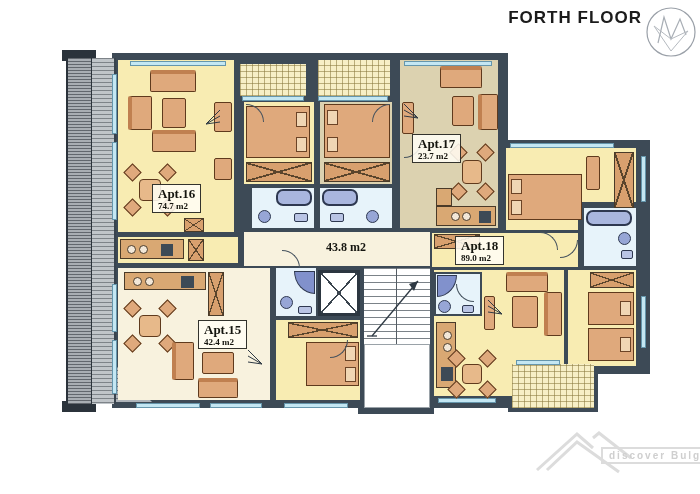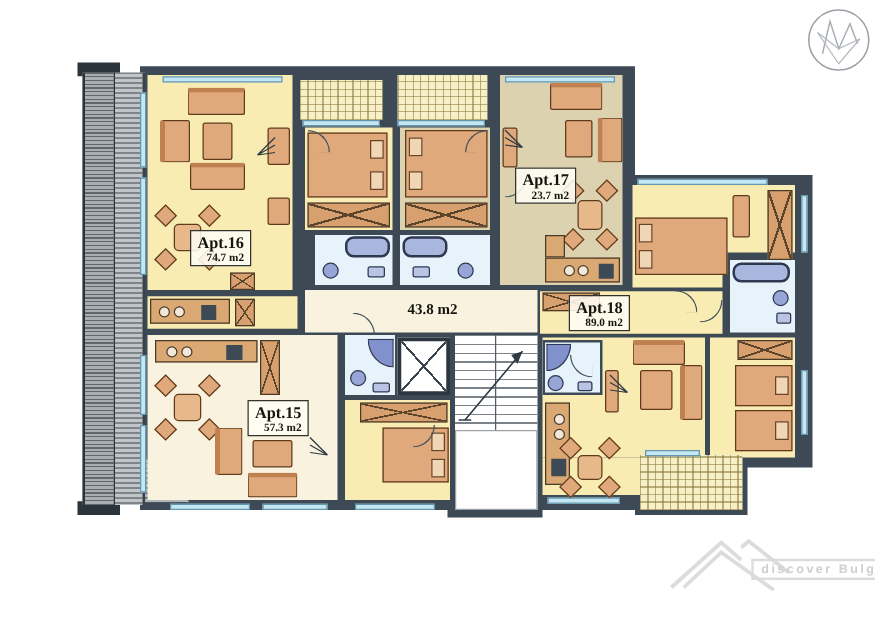--- a/index.html
+++ b/index.html
@@ -39,21 +39,21 @@
   .elev{position:absolute;background:#fff;border:3px solid #2c3640;box-sizing:border-box;
         background-image:linear-gradient(to top right,transparent 48.5%,#3a444e 48.5%,#3a444e 51.5%,transparent 51.5%),
                          linear-gradient(to bottom right,transparent 48.5%,#3a444e 48.5%,#3a444e 51.5%,transparent 51.5%);}
   .stairs{position:absolute;background:#fff;background-image:repeating-linear-gradient(180deg,#7b8288 0 1px,transparent 1px 7px);}
   .stairdiv{position:absolute;background:#555d64;}
   .void{position:absolute;background:#fff;border:1px solid #9aa2a8;box-sizing:border-box;}
   .arc{position:absolute;width:18px;height:18px;border-top:1.5px solid #45525e;border-right:1.5px solid #45525e;border-radius:0 100% 0 0;box-sizing:border-box;}
   .xt{position:absolute;}
   .xc{position:absolute;width:13px;height:13px;background:#dfa97c;border:1px solid #5f3a1d;transform:rotate(45deg);box-sizing:border-box;}
   .xtt{position:absolute;left:26%;top:26%;right:26%;bottom:26%;background:#e7b98a;border:1px solid #5f3a1d;border-radius:4px;}
-  .alabel{position:absolute;background:rgba(255,253,244,.88);border:1px solid #33332d;text-align:right;
+  .alabel{position:absolute;background:rgba(255,253,244,.88);border:1px solid #33332d;text-align:left;
           padding:1px 5px;font-family:"Liberation Serif",serif;color:#15150f;z-index:5;}
   .alabel .nm{font-size:13px;font-weight:bold;line-height:15px;}
   .alabel .ar{font-size:9px;font-weight:bold;line-height:10px;}
   .clabel{position:absolute;font:bold 12px "Liberation Serif",serif;color:#15150f;text-align:center;z-index:5;}
   .hdr{position:absolute;right:58px;top:8px;text-align:right;color:#1b1b1b;}
   .hdr .t1{font-size:28px;font-weight:bold;letter-spacing:1px;line-height:30px;}
   .hdr .t2{font-size:17px;font-weight:bold;letter-spacing:1px;line-height:19px;}
   .wm-tag{position:absolute;left:601px;top:447px;border:2px solid #dcdcdc;color:#cfcfcf;
           font:bold 10px "Liberation Sans",sans-serif;letter-spacing:2px;padding:1px 6px;white-space:nowrap;}
   .wm-brand{position:absolute;right:1px;top:458px;color:#d8d8d8;font:italic 27px "Liberation Serif",serif;
@@ -276,25 +276,26 @@
   <div class="alabel" style="left:412px;top:134px">
     <div class="nm">Apt.17</div>
     <div class="ar">23.7 m2</div>
   </div>
   <div class="alabel" style="left:455px;top:236px">
     <div class="nm">Apt.18</div>
     <div class="ar">89.0 m2</div>
   </div>
   <div class="alabel" style="left:198px;top:320px">
     <div class="nm">Apt.15</div>
-    <div class="ar">57.3 m2</div>
+    <div class="ar">42.4 m2</div>
   </div>
   <div class="clabel" style="left:306px;top:240px;width:80px">43.8 m2</div>
 
   <div class="hdr">
+    <div class="t2">FORTH FLOOR</div>
   </div>
   <svg class="abs" style="left:645px;top:6px" width="52" height="52" viewBox="0 0 52 52">
     <circle cx="26" cy="26" r="24" fill="#ffffff" stroke="#9aa0a8" stroke-width="1.2"></circle>
     <path d="M13 37 L19 11 L26 33 L35 13 L41 29" fill="none" stroke="#a8aeb5" stroke-width="1.2"></path>
     <path d="M9 20 L26 45 L43 25 L26 33 Z" fill="none" stroke="#b5bac0" stroke-width="1"></path>
   </svg>
 
   <svg class="abs" style="left:533px;top:424px" width="105" height="50" viewBox="0 0 105 50">
     <g stroke="#dcdcdc" stroke-width="3" fill="none">
       <path d="M4 46 L44 10 L60 24"></path>

